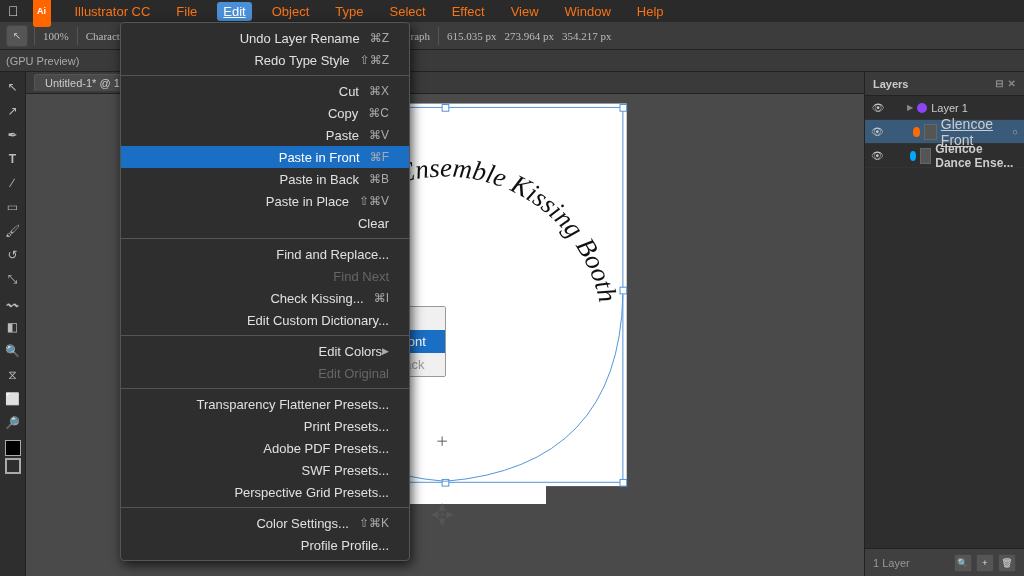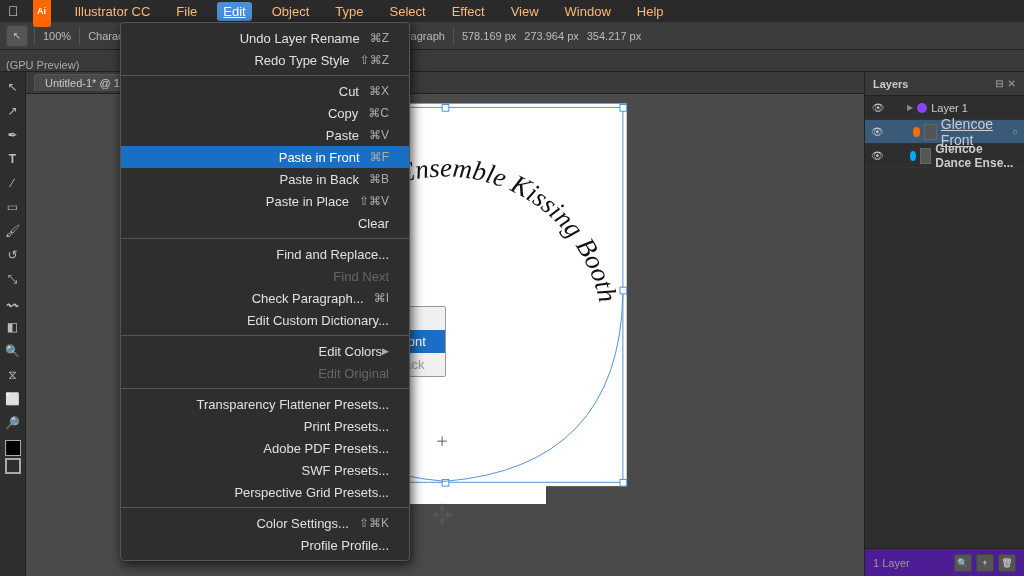--- a/index.html
+++ b/index.html
@@ -20,21 +20,21 @@
       background: #2a2a2a;
       display: flex;
       align-items: center;
       padding: 0 8px;
       gap: 14px;
       position: relative;
       z-index: 200;
     }
     .menu-bar-item {
       font-size: 13px;
-      color: #fdba74;
+      color: #f97316;
       cursor: default;
       padding: 2px 6px;
       border-radius: 3px;
     }
     .menu-bar-item.active {
       background: #4a90d9;
       color: #fff;
       text-decoration: underline;
     }
     .app-icon {
@@ -81,20 +81,21 @@
     .toolbar-sep {
       width: 1px;
       height: 18px;
       background: #555;
       margin: 0 2px;
     }
     .toolbar-label {
       font-size: 11px;
       color: #bbb;
       margin: 0 2px;
+      font-family: Liberation Serif, serif;
     }
     .toolbar-input {
       height: 18px;
       background: #555;
       border: 1px solid #444;
       border-radius: 2px;
       color: #e0e0e0;
       font-size: 11px;
       padding: 0 4px;
       width: 40px;
@@ -108,21 +109,21 @@
       font-size: 11px;
       padding: 0 2px;
       width: 120px;
     }
 
     
     .toolbar2 {
       height: 22px;
       background: #3a3a3a;
       display: flex;
-      align-items: flex-end;
+      align-items: center;
       padding: 0 6px;
       gap: 4px;
       border-bottom: 1px solid #222;
       font-size: 11px;
       color: #aaa;
     }
 
     
     .main-area {
       display: flex;
@@ -283,21 +284,21 @@
       height: 16px;
       background: #555;
       border: 1px solid #666;
       font-size: 7px;
       display: flex;
       align-items: center;
       justify-content: center;
     }
     .panel-footer {
       height: 28px;
-      background: #4c1d95;
+      background: #404040;
       border-top: 1px solid #222;
       display: flex;
       align-items: center;
       padding: 0 8px;
       gap: 6px;
       margin-top: auto;
     }
     .panel-footer-text {
       font-size: 11px;
       color: #999;
@@ -417,21 +418,21 @@
   <select class="toolbar-select">
     <option>Lucida Handwriting Italic</option>
   </select>
   <select class="toolbar-input" style="width:60px;">
     <option>Italic</option>
   </select>
   <input class="toolbar-input" value="24 pt" style="width: 45px;">
   <div class="toolbar-sep"></div>
   <span class="toolbar-label">Paragraph</span>
   <div class="toolbar-sep"></div>
-  <span class="toolbar-label">578.169 px</span>
+  <span class="toolbar-label">615.035 px</span>
   <span class="toolbar-label">273.964 px</span>
   <span class="toolbar-label">354.217 px</span>
 </div>
 
 <div class="toolbar2">
   <span>(GPU Preview)</span>
 </div>
 
 <div class="main-area">
 
@@ -604,21 +605,21 @@
     <span>Clear</span>
   </div>
   <div class="menu-separator"></div>
   <div class="menu-item">
     <span>Find and Replace...</span>
   </div>
   <div class="menu-item disabled">
     <span>Find Next</span>
   </div>
   <div class="menu-item">
-    <span>Check Paragraph...</span>
+    <span>Check Kissing...</span>
     <span class="menu-shortcut">⌘I</span>
   </div>
   <div class="menu-item">
     <span>Edit Custom Dictionary...</span>
   </div>
   <div class="menu-separator"></div>
   <div class="menu-item has-sub">
     <span>Edit Colors</span>
   </div>
   <div class="menu-item disabled">

